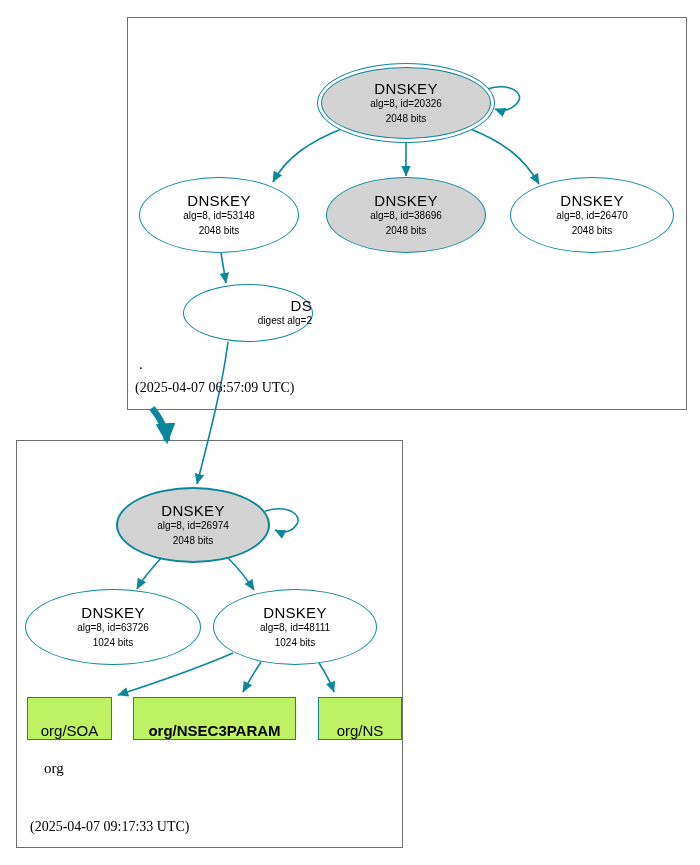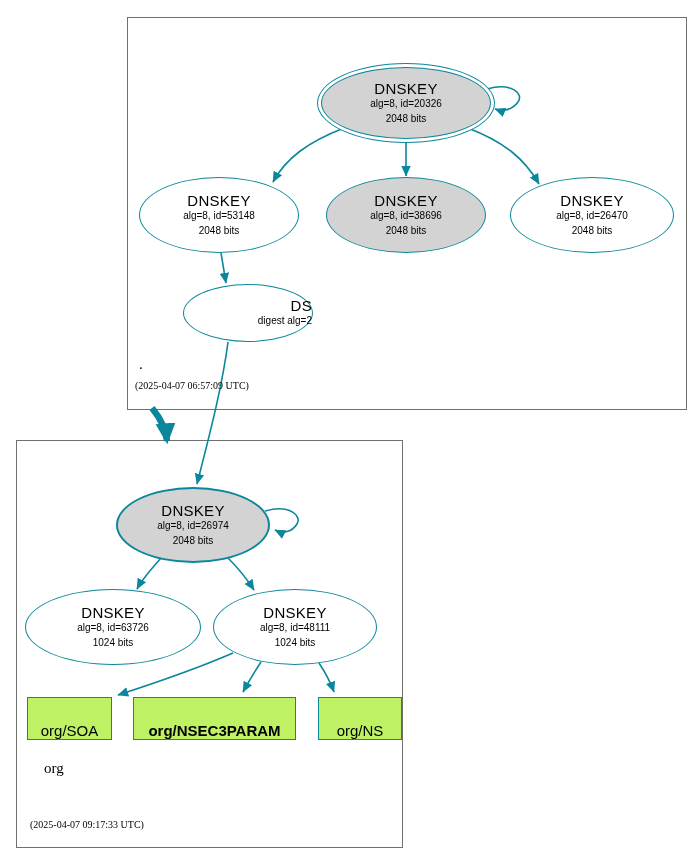--- a/index.html
+++ b/index.html
@@ -2,21 +2,21 @@
 <html><head>
 <meta charset="utf-8">
 <style>
   html,body{margin:0;padding:0;background:#ffffff;}
   body{width:700px;height:865px;position:relative;overflow:hidden;
        font-family:"Liberation Sans",sans-serif;color:#000;}
   .cluster{position:absolute;border:1px solid #707070;background:#ffffff;z-index:0;}
   .cluster-label{position:absolute;z-index:2;font-family:"Liberation Serif",serif;
        font-size:15px;color:#000;}
   .cluster-ts{position:absolute;z-index:2;font-family:"Liberation Serif",serif;
-       font-size:10px;color:#000;}
+       font-size:14px;color:#000;}
   svg.edges{position:absolute;left:0;top:0;z-index:1;}
   .node{position:absolute;z-index:2;display:flex;flex-direction:column;
        align-items:center;justify-content:center;text-align:center;box-sizing:border-box;}
   .ellipse{border:1.7px solid #0a879a;border-radius:50%;background:#ffffff;}
   .fill-gray{background:#d3d3d3;}
   .sep{border-width:2.6px;}
   .double-outer{border:1.7px solid #0a879a;border-radius:50%;background:#ffffff;
        position:absolute;z-index:2;box-sizing:border-box;}
   .double-inner{position:absolute;left:3px;top:3px;right:3px;bottom:3px;
        border:1.7px solid #0a879a;border-radius:50%;background:#d3d3d3;

